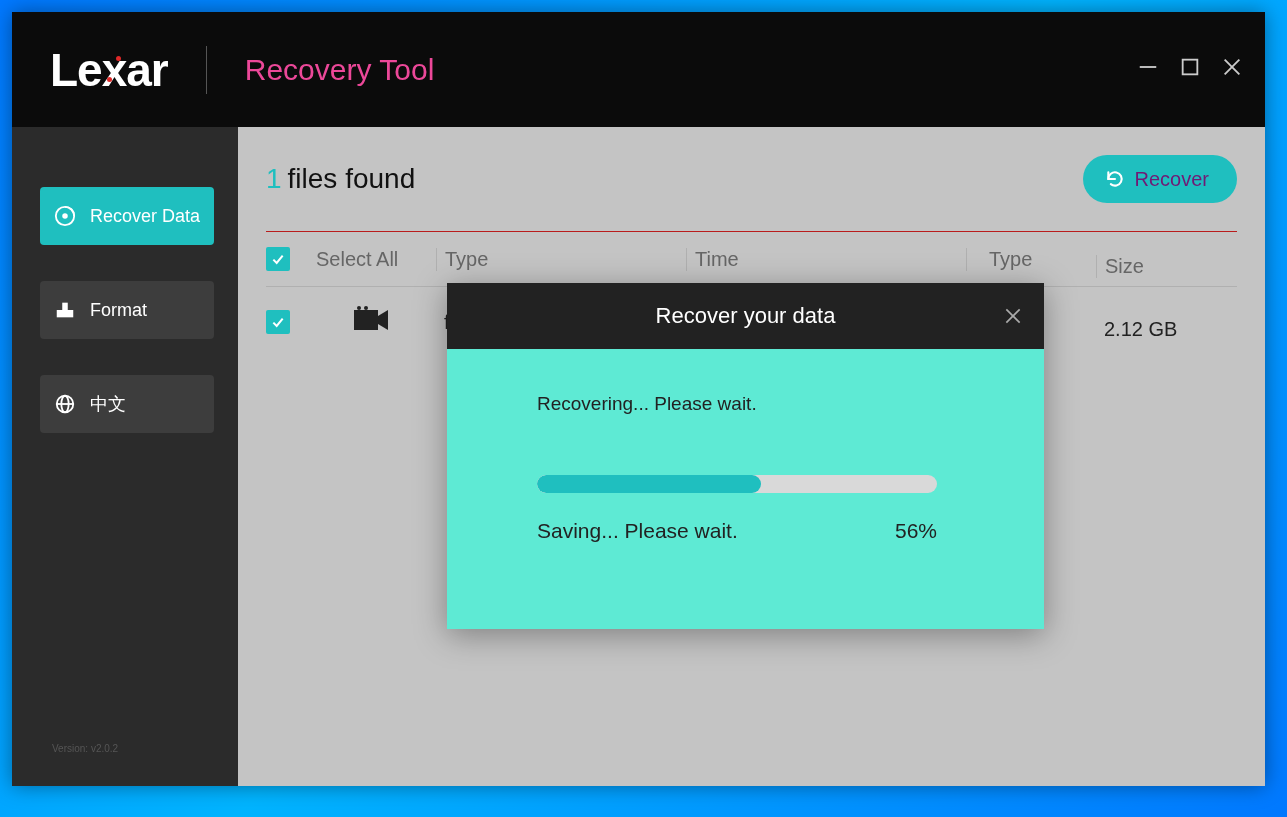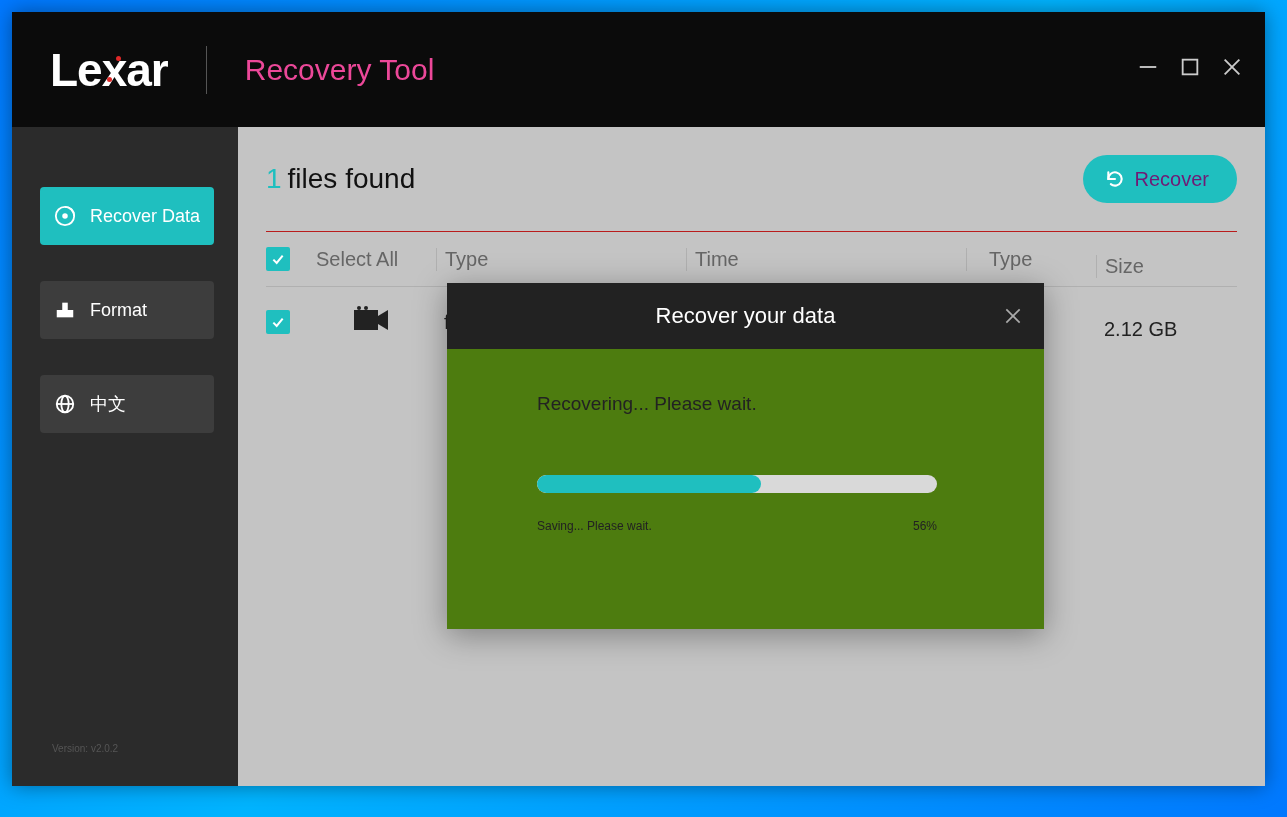--- a/index.html
+++ b/index.html
@@ -86,34 +86,34 @@
   }
   .chk svg { width:16px; height:16px; stroke:#fff; stroke-width:3; fill:none; }
 
   .filetype-icon svg { width:34px; height:28px; }
 
   
   .dialog {
     position:absolute;
     left:435px; top:271px;
     width:597px; height:346px;
-    background:#4d7c0f;
+    background:#5eead4;
     box-shadow: 0 6px 30px rgba(0,0,0,.35);
   }
   .dlg-title {
     height:66px; background:#222; color:#fff; font-size:22px;
     display:flex; align-items:center; justify-content:center; position:relative;
   }
   .dlg-close { position:absolute; right:18px; width:26px; height:26px; display:flex; align-items:center; justify-content:center; cursor:pointer;}
   .dlg-close svg { width:20px; height:20px; stroke:#aaa; stroke-width:2; }
   .dlg-body { padding: 44px 90px 0 90px; color:#222; font-size:19px;}
   .status-line { margin-bottom:60px; }
   .progress-wrap { width:400px; height:18px; background:#d9d9d9; border-radius:9px; overflow:hidden; margin-bottom:26px;}
   .progress-bar { height:100%; background:#1fbfbf; width:56%; border-radius:9px;}
-  .saving-row { display:flex; justify-content:space-between; width:400px; font-size:12px;}
+  .saving-row { display:flex; justify-content:space-between; width:400px; font-size:21px;}
 </style>
 </head>
 <body>
 
 <div class="app">
   <div class="titlebar">
     <div class="logo">
       <span class="logo-word">
         Le<span class="x">x<span class="logo-dot1"></span><span class="logo-dot2"></span></span>ar
       </span>

